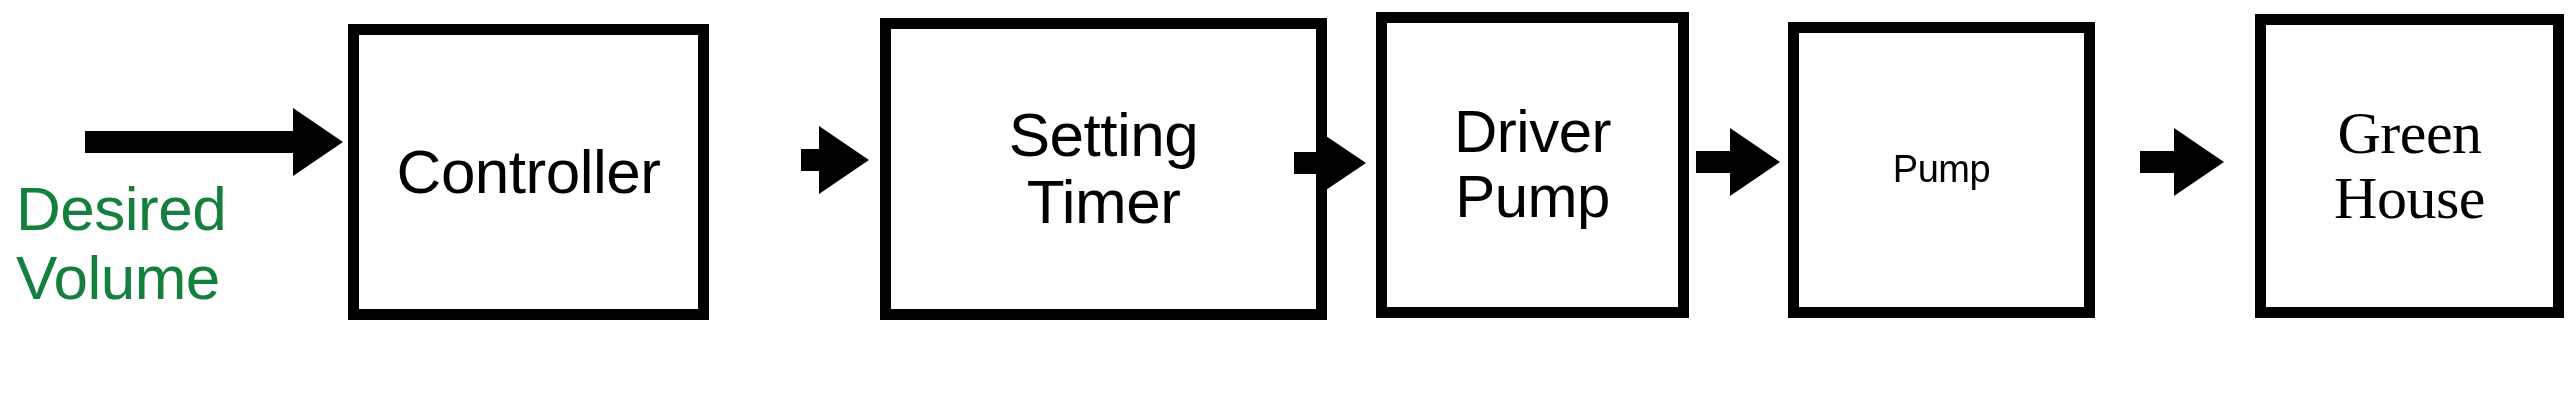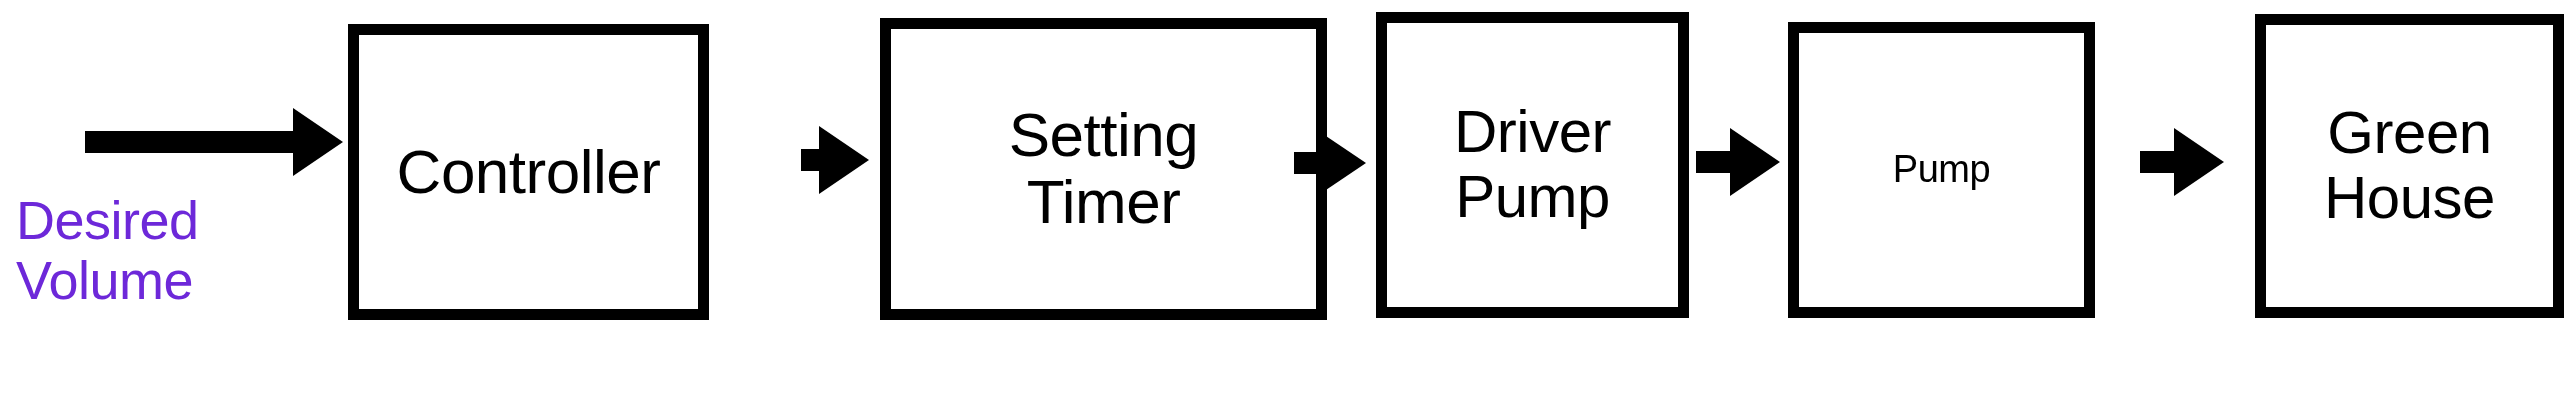--- a/index.html
+++ b/index.html
@@ -39,21 +39,21 @@
   }
   .size-lg  { font-size: 62px; }
   .size-md  { font-size: 60px; }
   .size-sm  { font-size: 38px; }
 
   
   #block-controller   { left: 348px;  top: 24px; width: 361px; height: 296px; text-align: center; }
   #block-setting-timer{ left: 864px;  top: 18px; width: 447px; height: 302px; margin-left: 16px; }
   #block-driver-pump  { left: 1376px; top: 12px; width: 313px; height: 306px; }
   #block-pump         { left: 1788px; top: 22px; width: 307px; height: 296px; }
-  #block-green-house  { left: 2255px; top: 14px; width: 309px; height: 304px; }
+  #block-green-house  { left: 2255px; top: 14px; width: 309px; height: 304px; font-family: Liberation Serif, serif; }
 
   
   .arrow {
     position: absolute;
     height: 0;
   }
   .arrow .shaft {
     position: absolute;
     left: 0;
     top: 0;
@@ -94,26 +94,26 @@
 
   
   #arrow-pump-to-green-house        { left: 2140px; top: 162px; width: 116px; }
   #arrow-pump-to-green-house .shaft { width: 44px; }
   #arrow-pump-to-green-house .head  { left: 34px; }
 
   
   #input-signal-label {
     position: absolute;
     left: 16px;
-    top: 190px;
-    font-size: 54px;
+    top: 174px;
+    font-size: 62px;
     line-height: 1.12;
     white-space: pre-line;
     letter-spacing: -0.5px;
-    color: #6d28d9;
+    color: #15803d;
   }
 </style>
 </head>
 <body>
 
 <div id="diagram-canvas">
 
   <div class="arrow" id="arrow-input">
     <span class="shaft"></span>
     <span class="head"></span>

